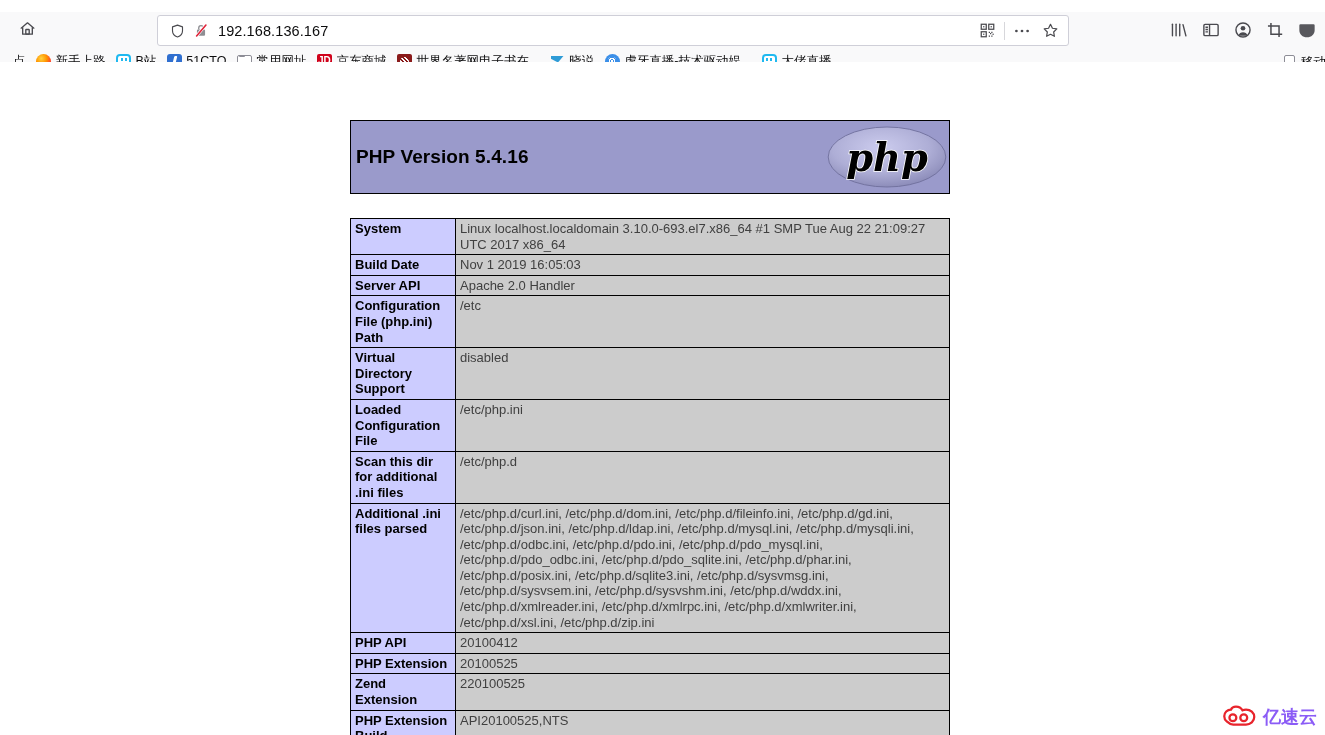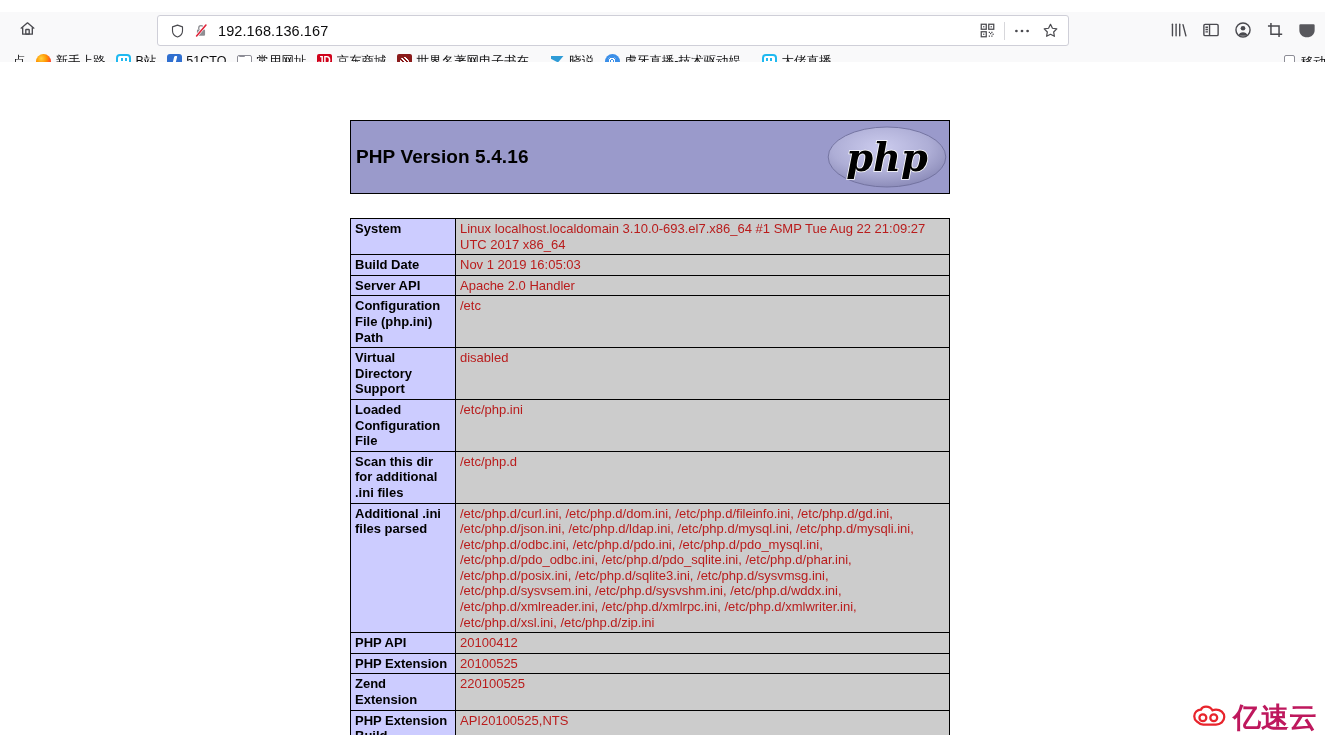--- a/index.html
+++ b/index.html
@@ -253,37 +253,37 @@
     word-wrap: break-word;
   }
   td.e {
     background: #ccccff;
     font-weight: bold;
     width: 105px;
     color: #000000;
   }
   td.v {
     background: #cccccc;
-    color: #b91c1c;
+    color: #404040;
   }
   tr.cut td { border-bottom: none; padding-left: 27px; }
 
   
   .watermark {
     position: absolute;
     right: 8px;
     bottom: 6px;
     display: flex;
     align-items: center;
     gap: 5px;
   }
   .wm-text {
-    font-size: 28px;
+    font-size: 18px;
     font-weight: bold;
-    color: #be185d;
+    color: #8b5cf6;
     letter-spacing: 0px;
     line-height: 21px;
   }
 </style>
 </head>
 <body>
 
 <div class="chrome">
 
   <div class="navbar">

